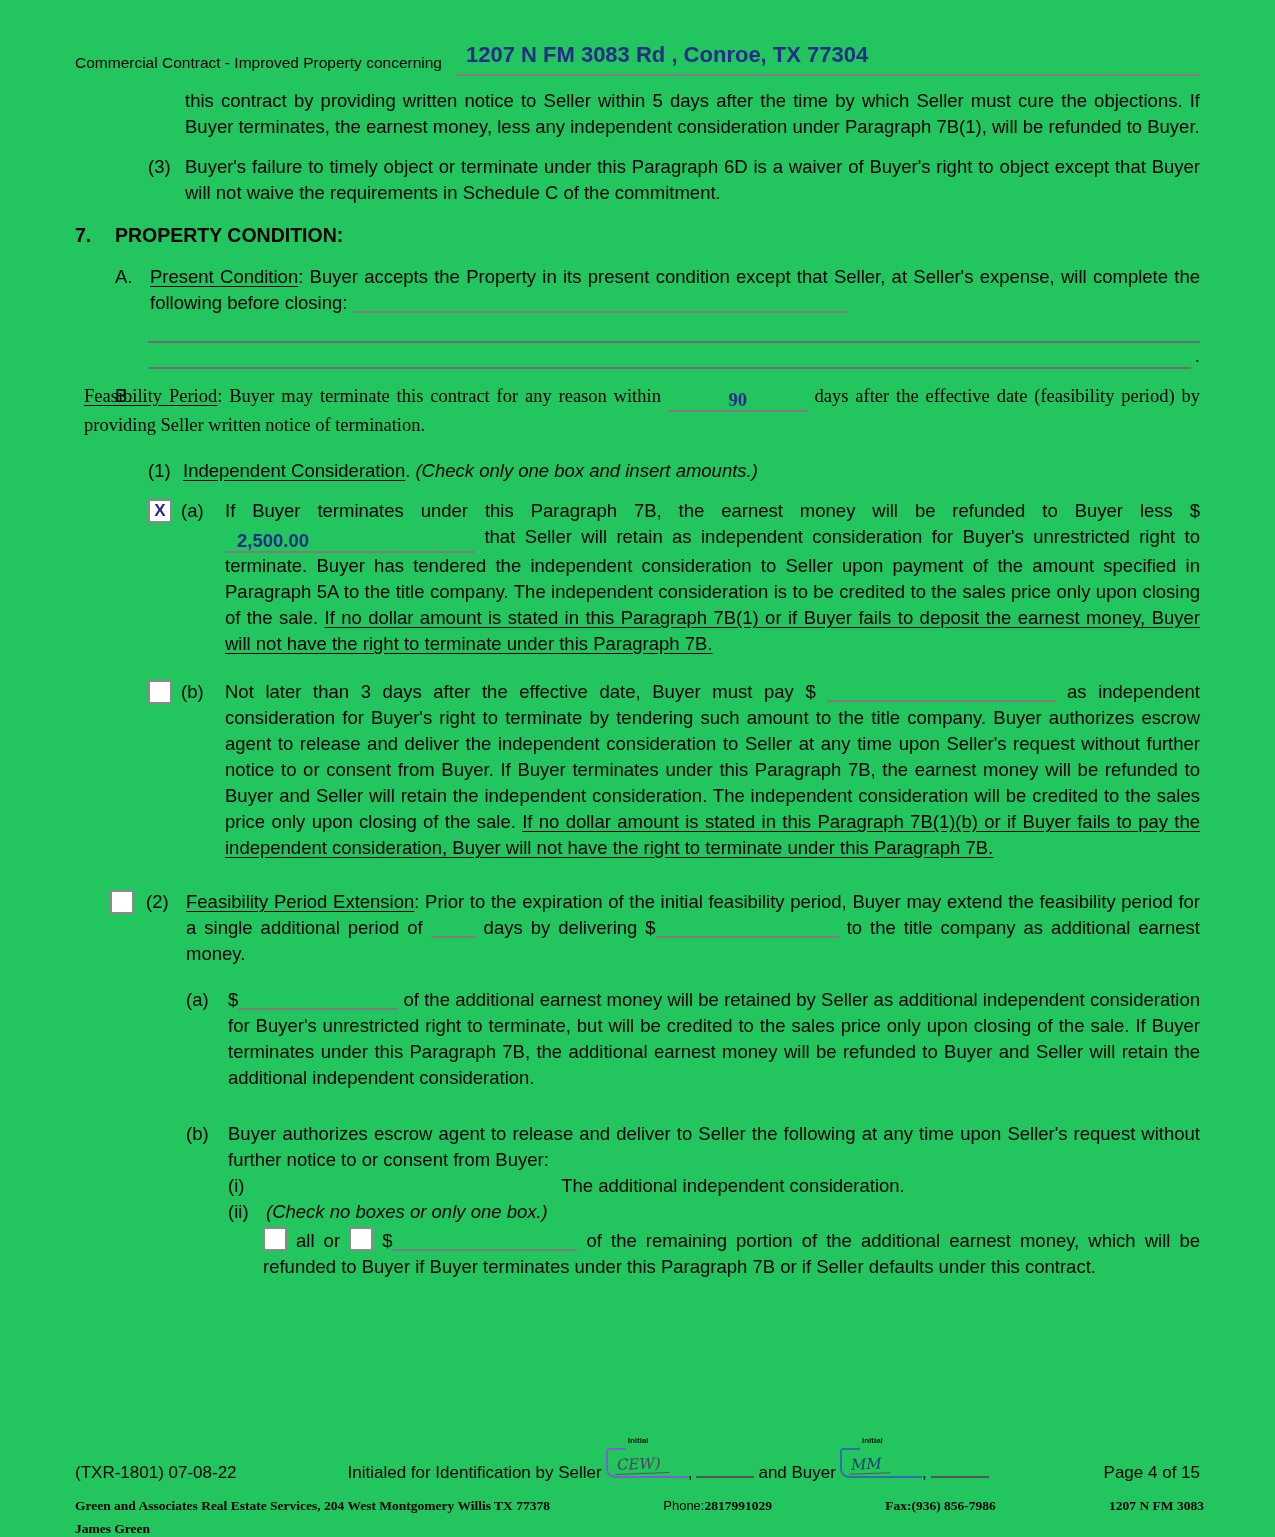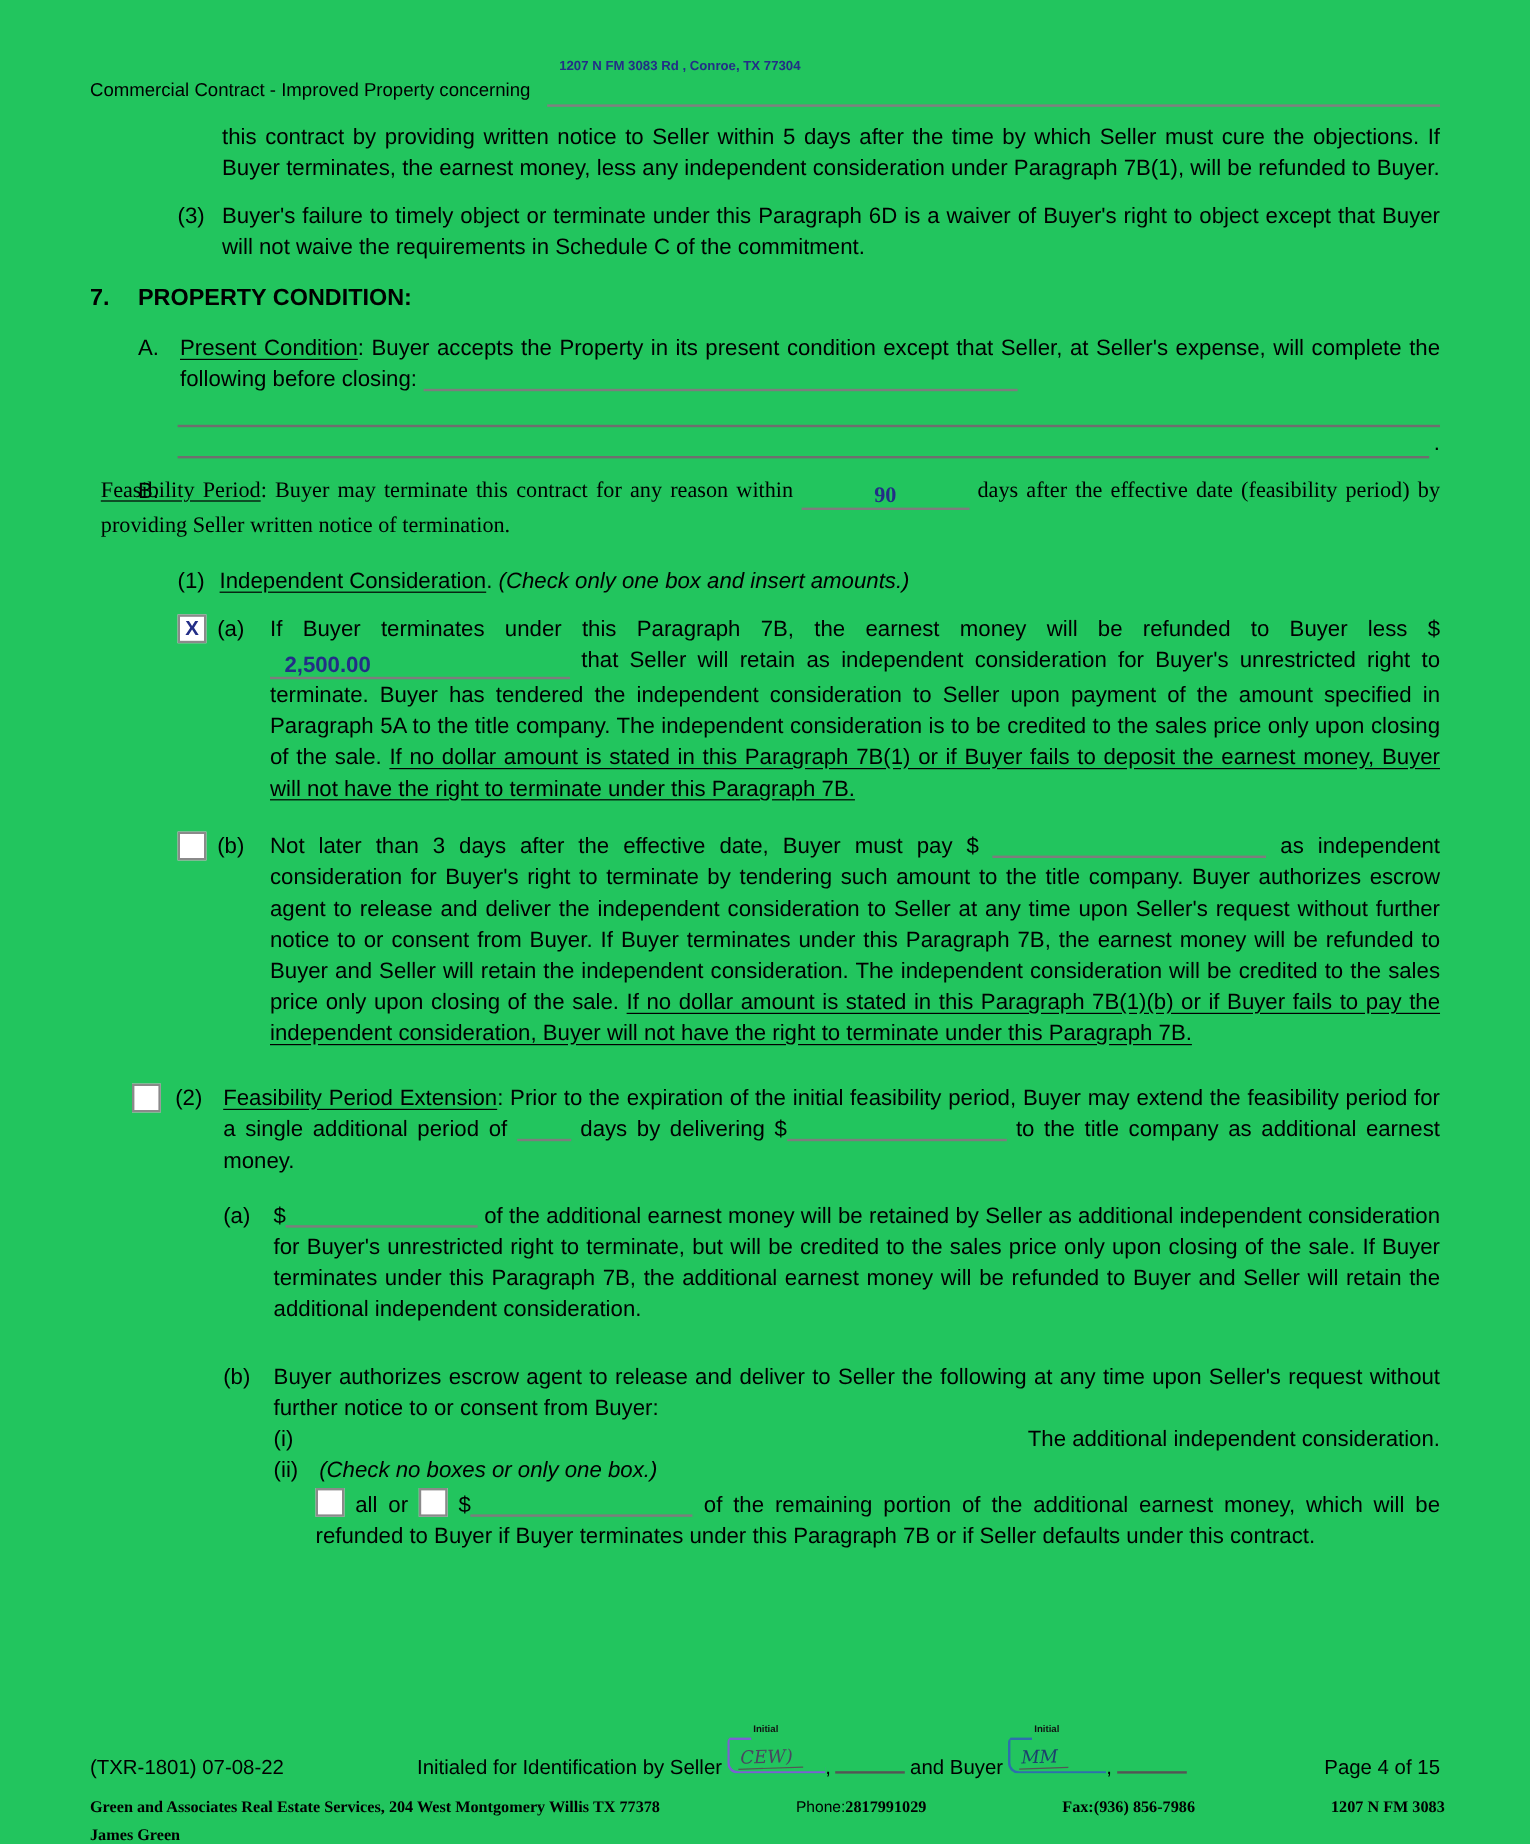--- a/index.html
+++ b/index.html
@@ -2,21 +2,21 @@
 <html><head>
 <meta charset="utf-8">
 <style>
   html,body{margin:0;padding:0;background:#fff;}
   .page{position:relative;width:1275px;height:1537px;background:#22c55e;overflow:hidden;
         font-family:"Liberation Sans",sans-serif;font-size:18.5px;line-height:26px;color:#000;}
   
   .hdr{display:flex;align-items:flex-end;margin:42px 75px 0 75px;}
   .hdr-title{font-size:15.5px;white-space:nowrap;}
   .hdr-addr{flex:1;margin-left:14px;border-bottom:2px solid #808080;
-            color:#232e87;font-weight:bold;font-size:11px;padding:0 0 19px 10px;white-space:nowrap;}
+            color:#232e87;font-weight:bold;font-size:22px;padding:0 0 6px 10px;white-space:nowrap;}
   
   .row{position:relative;margin-right:75px;}
   .lbl{position:absolute;top:0;}
   .txt{text-align:justify;}
   .bold{font-weight:bold;}
   .ul{text-decoration:underline;text-underline-offset:3px;}
   .it{font-style:italic;}
   .val{color:#232e87;font-weight:bold;}
   .center{text-align:center;}
   .amt{text-align:left;padding-left:12px;}
@@ -52,21 +52,21 @@
   #p-3{margin-top:14px;} #p-3 .lbl{left:148px;} #p-3 .txt{margin-left:185px;}
   #s7{margin-top:16px;font-size:19.5px;} #s7 .lbl{left:75px;} #s7 .txt{margin-left:115px;text-align:left;}
   #p-a{margin-top:16px;} #p-a .lbl{left:115px;} #p-a .txt{margin-left:150px;}
   #p-b{margin-top:14px;} #p-b .lbl{left:115px;} #p-b .txt{margin-left:84px;font-family:Liberation Serif, serif;}
   #p-c1{margin-top:20px;} #p-c1 .lbl{left:148px;} #p-c1 .txt{margin-left:183px;}
   #p-c1a{margin-top:14px;} #p-c1a .cbabs{left:148px;} #p-c1a .lbl{left:181px;} #p-c1a .txt{margin-left:225px;}
   #p-c1b{margin-top:22px;} #p-c1b .cbabs{left:148px;} #p-c1b .lbl{left:181px;} #p-c1b .txt{margin-left:225px;}
   #p-c2{margin-top:28px;} #p-c2 .cbabs{left:110px;} #p-c2 .lbl{left:146px;} #p-c2 .txt{margin-left:186px;}
   #p-c2a{margin-top:20px;} #p-c2a .lbl{left:186px;} #p-c2a .txt{margin-left:228px;}
   #p-c2b{margin-top:30px;} #p-c2b .lbl{left:186px;} #p-c2b .txt{margin-left:228px;}
-  #p-i{margin-top:0;} #p-i .lbl{left:228px;} #p-i .txt{margin-left:266px;text-align:right;}
+  #p-i{margin-top:0;} #p-i .lbl{left:228px;} #p-i .txt{margin-left:266px;text-align:center;}
   #p-ii{margin-top:0;} #p-ii .lbl{left:228px;} #p-ii .txt{margin-left:266px;text-align:left;}
   #p-iii{margin-top:2px;} #p-iii .txt{margin-left:263px;}
 </style>
 </head>
 <body>
 
 <div class="page">
 
   <div class="hdr">
     <span class="hdr-title">Commercial Contract - Improved Property concerning</span>

